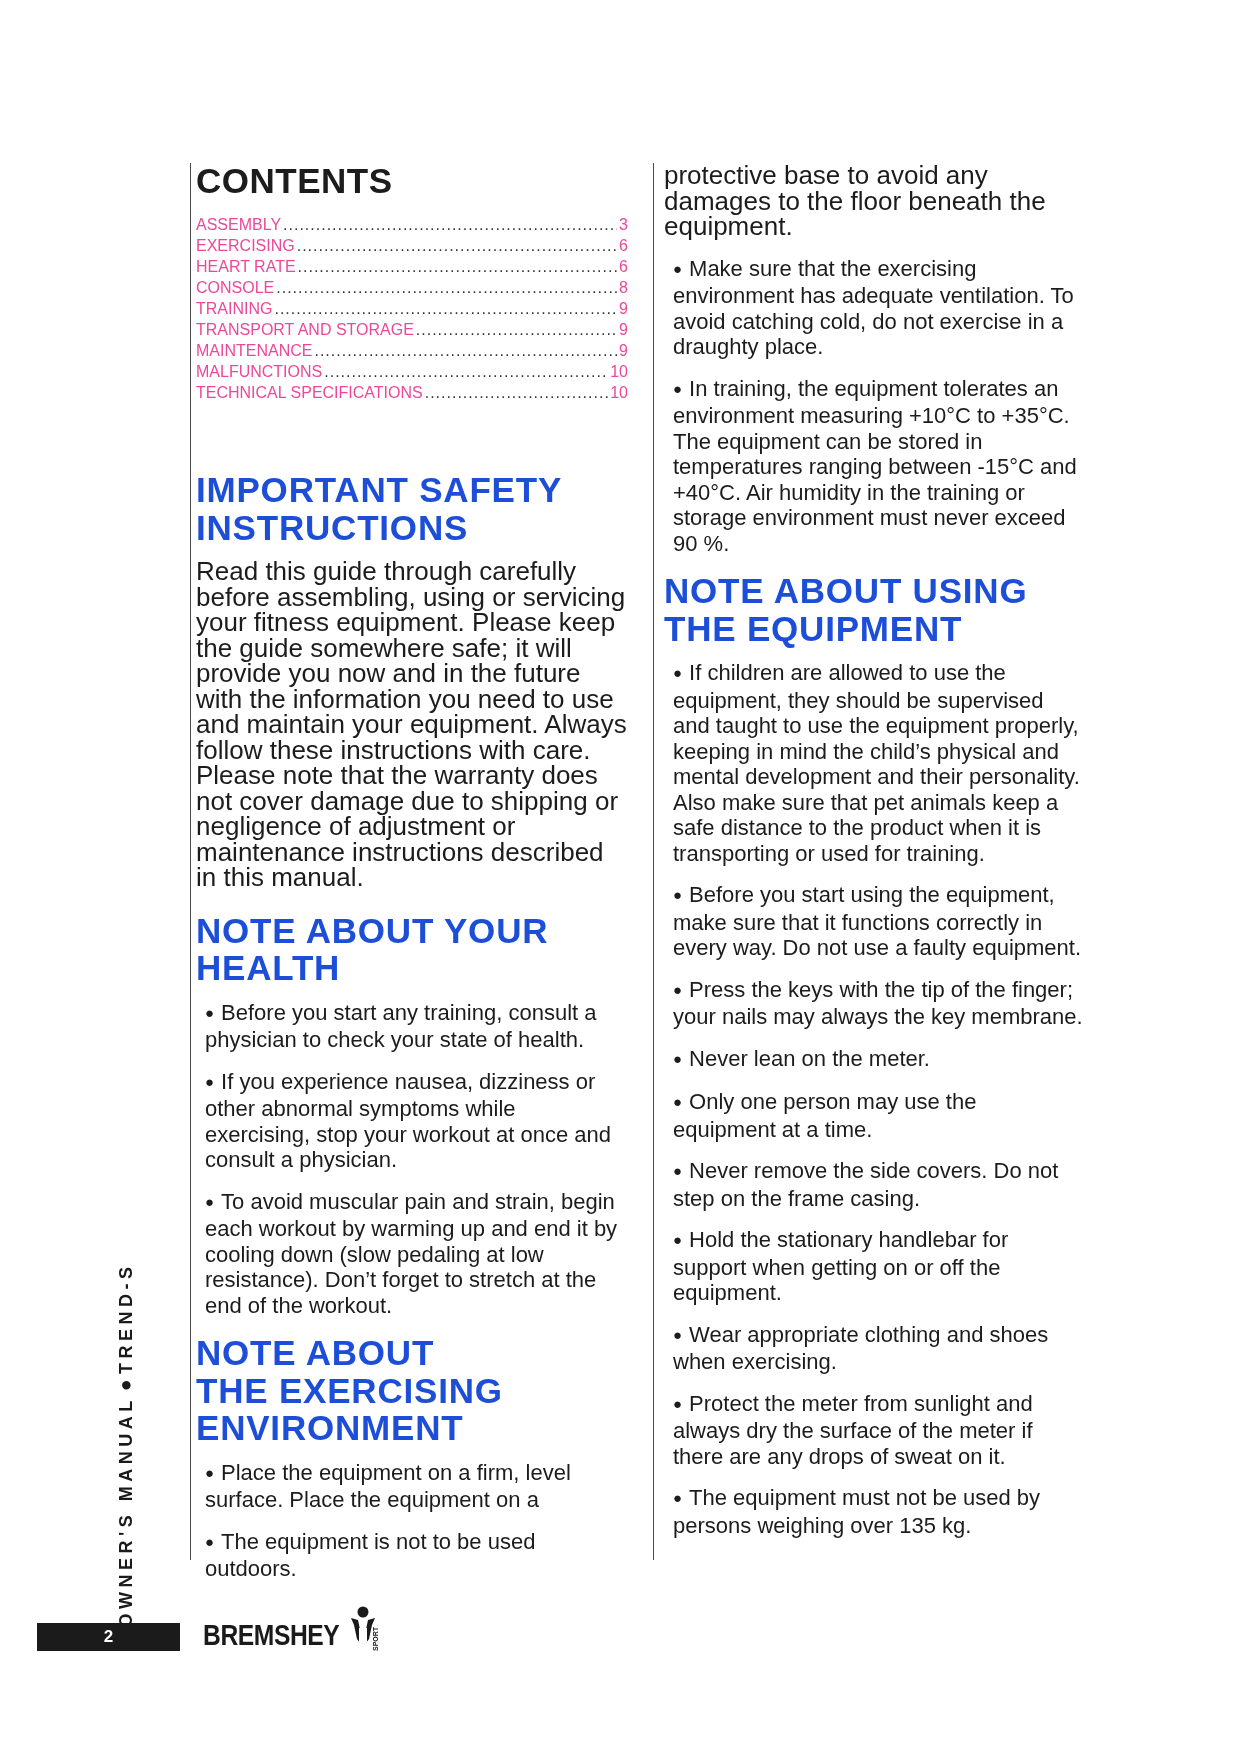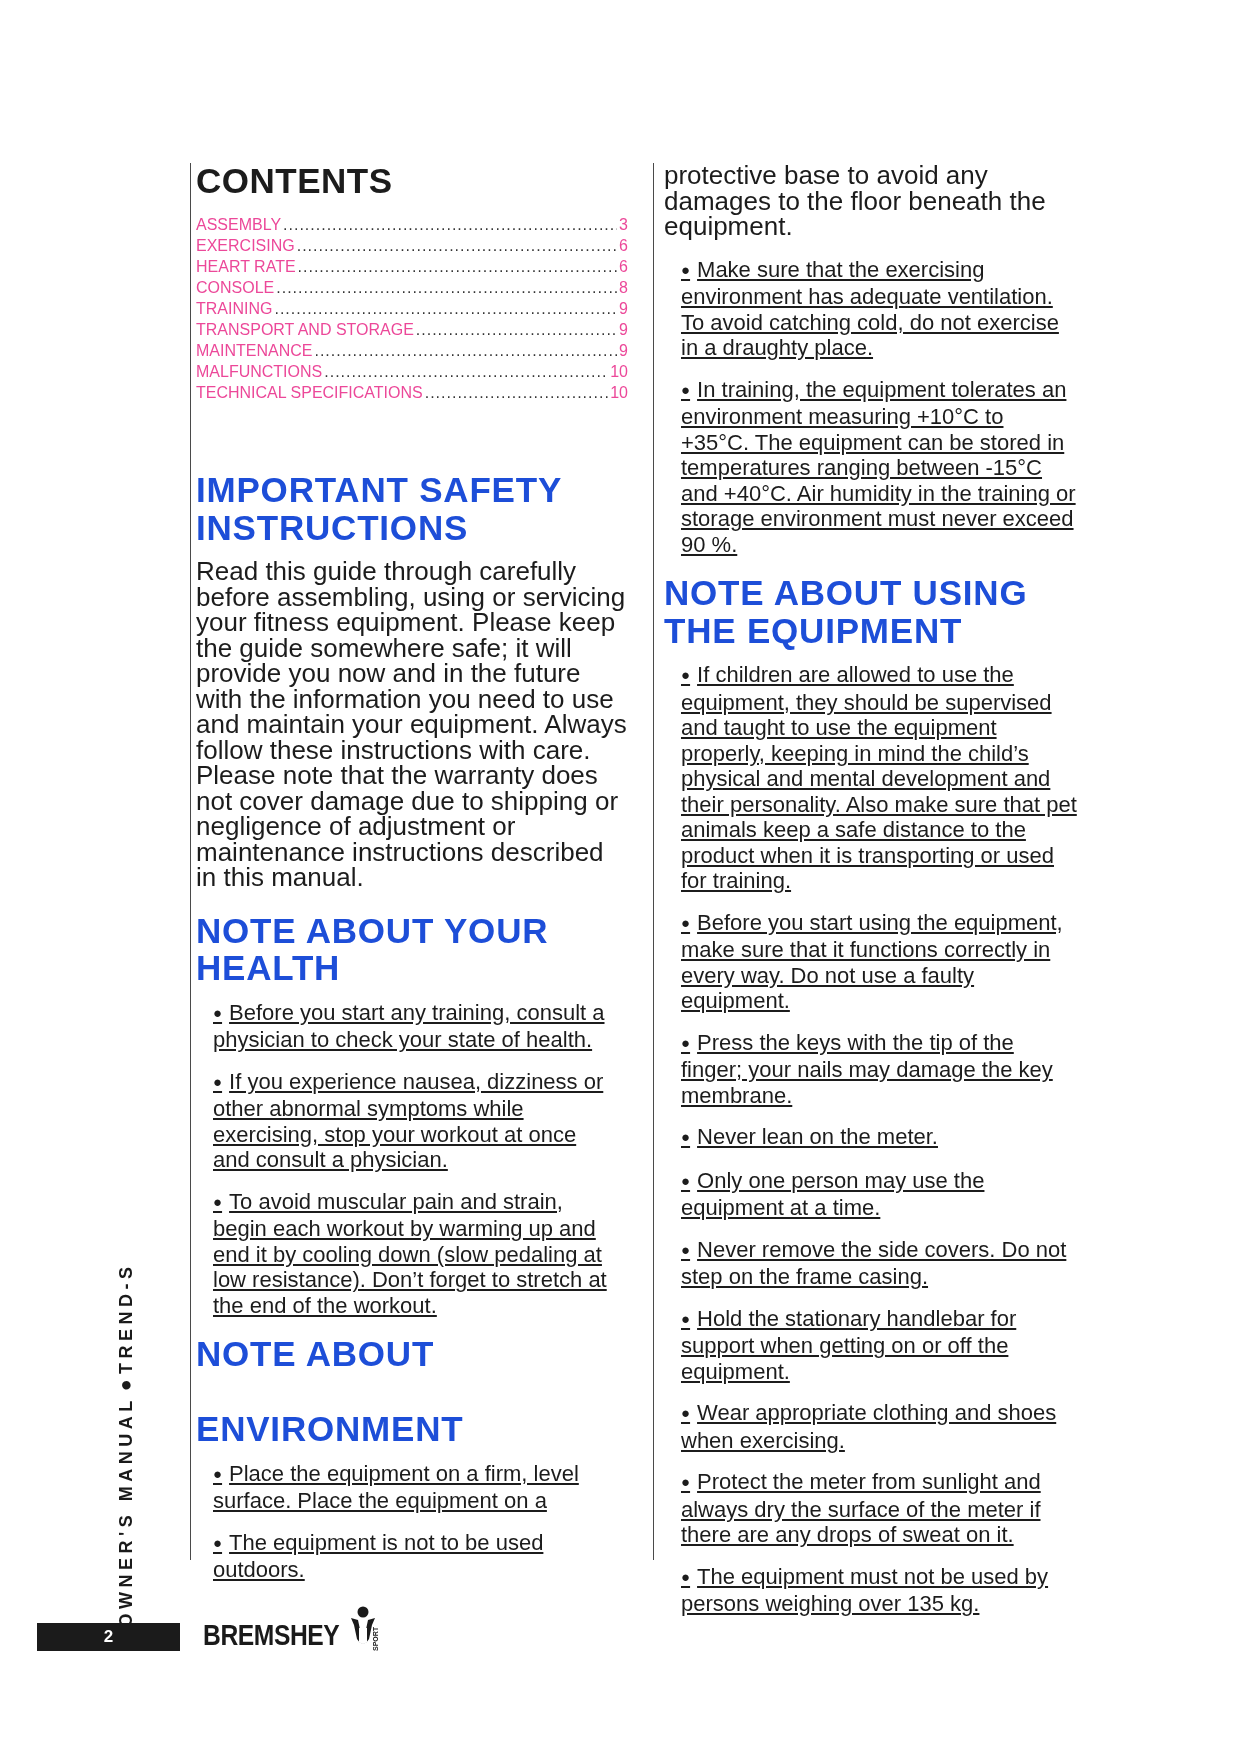--- a/index.html
+++ b/index.html
@@ -30,21 +30,21 @@
     content: "........................................................................................................................";
   }
   .toc-row .page { white-space: nowrap; }
 
   h2 {
     margin: 0; font-size: 35px; font-weight: bold; line-height: 37.5px; letter-spacing: 0.8px;
     text-transform: uppercase; color: #1d4ed8;
   }
   p { margin: 0; font-size: 26px; line-height: 25.5px; color: #1c1c1c; }
   .para { margin-top: 13px; }
-  .bullet-list { margin: 17px; padding: 0; list-style: none; text-decoration: underline; }
+  .bullet-list { margin: 9px; padding: 0; list-style: none; }
   .bullet-list li { margin: 0 0 16px 0; font-size: 22px; line-height: 25.5px; }
   .bullet-list li::before { content: "\25CF"; font-size: 15px; margin-right: 7px; position: relative; top: -2px; }
 
   .side-text {
     position: absolute; left: 125px; top: 1445px;
     transform: translate(-50%, -50%) rotate(-90deg);
     white-space: nowrap; font-weight: bold; font-size: 18px; letter-spacing: 4.5px; color: #1a1a1a;
   }
   .side-text .dot { font-size: 20px; margin: 0 5px; letter-spacing: 0; }
   .page-bar {
@@ -123,41 +123,41 @@
   <div style="margin-top:21px;">
     <h2><span>NOTE ABOUT YOUR</span><br><span>HEALTH</span></h2>
     <ul class="bullet-list" style="margin-top:13px;">
       <li>Before you start any training, consult a physician to check your state of health.</li>
       <li>If you experience nausea, dizziness or other abnormal symptoms while exercising, stop your workout at once and consult a physician.</li>
       <li>To avoid muscular pain and strain, begin each workout by warming up and end it by cooling down (slow pedaling at low resistance). Don’t forget to stretch at the end of the workout.</li>
     </ul>
   </div>
 
   <div style="margin-top:4px;">
-    <h2><span>NOTE ABOUT</span><br><br><span>ENVIRONMENT</span></h2>
+    <h2><span>NOTE ABOUT</span><br><span>THE EXERCISING</span><br><span>ENVIRONMENT</span></h2>
     <ul class="bullet-list" style="margin-top:13px;">
       <li>Place the equipment on a firm, level surface. Place the equipment on a</li>
       <li>The equipment is not to be used outdoors.</li>
     </ul>
   </div>
 </div>
 
 <div class="col col-right">
   <p style="margin-bottom:16px;">protective base to avoid any damages to the floor beneath the equipment.</p>
   <ul class="bullet-list">
     <li>Make sure that the exercising environment has adequate ventilation. To avoid catching cold, do not exercise in a draughty place.</li>
     <li>In training, the equipment tolerates an environment measuring +10°C to +35°C. The equipment can be stored in temperatures ranging between -15°C and +40°C. Air humidity in the training or storage environment must never exceed 90 %.</li>
   </ul>
 
   <div style="margin-top:1px;">
     <h2><span>NOTE ABOUT USING</span><br><span>THE EQUIPMENT</span></h2>
     <ul class="bullet-list" style="margin-top:13px;">
       <li>If children are allowed to use the equipment, they should be supervised and taught to use the equipment properly, keeping in mind the child’s physical and mental development and their personality. Also make sure that pet animals keep a safe distance to the product when it is transporting or used for training.</li>
       <li>Before you start using the equipment, make sure that it functions correctly in every way. Do not use a faulty equipment.</li>
-      <li>Press the keys with the tip of the finger; your nails may damage the key membrane.</li>
+      <li>Press the keys with the tip of the finger; your nails may always the key membrane.</li>
       <li>Never lean on the meter.</li>
       <li>Only one person may use the equipment at a time.</li>
       <li>Never remove the side covers. Do not step on the frame casing.</li>
       <li>Hold the stationary handlebar for support when getting on or off the equipment.</li>
       <li>Wear appropriate clothing and shoes when exercising.</li>
       <li>Protect the meter from sunlight and always dry the surface of the meter if there are any drops of sweat on it.</li>
       <li>The equipment must not be used by persons weighing over 135 kg.</li>
     </ul>
   </div>
 </div>

